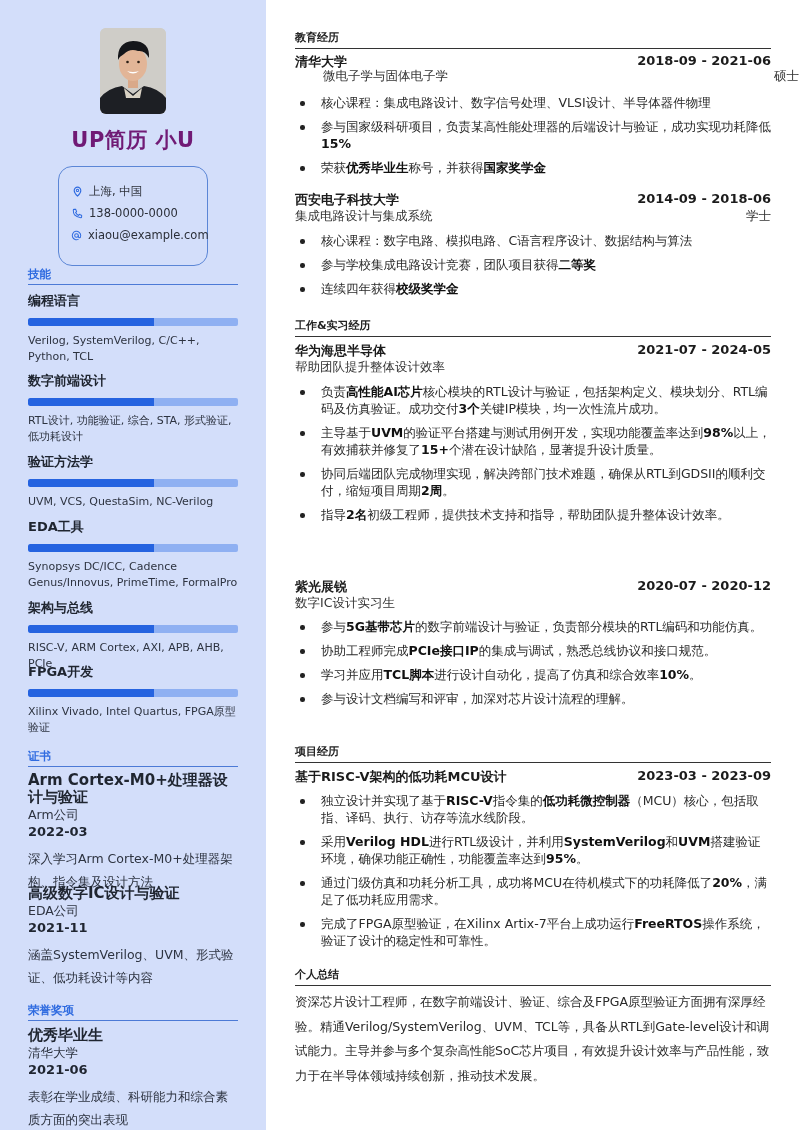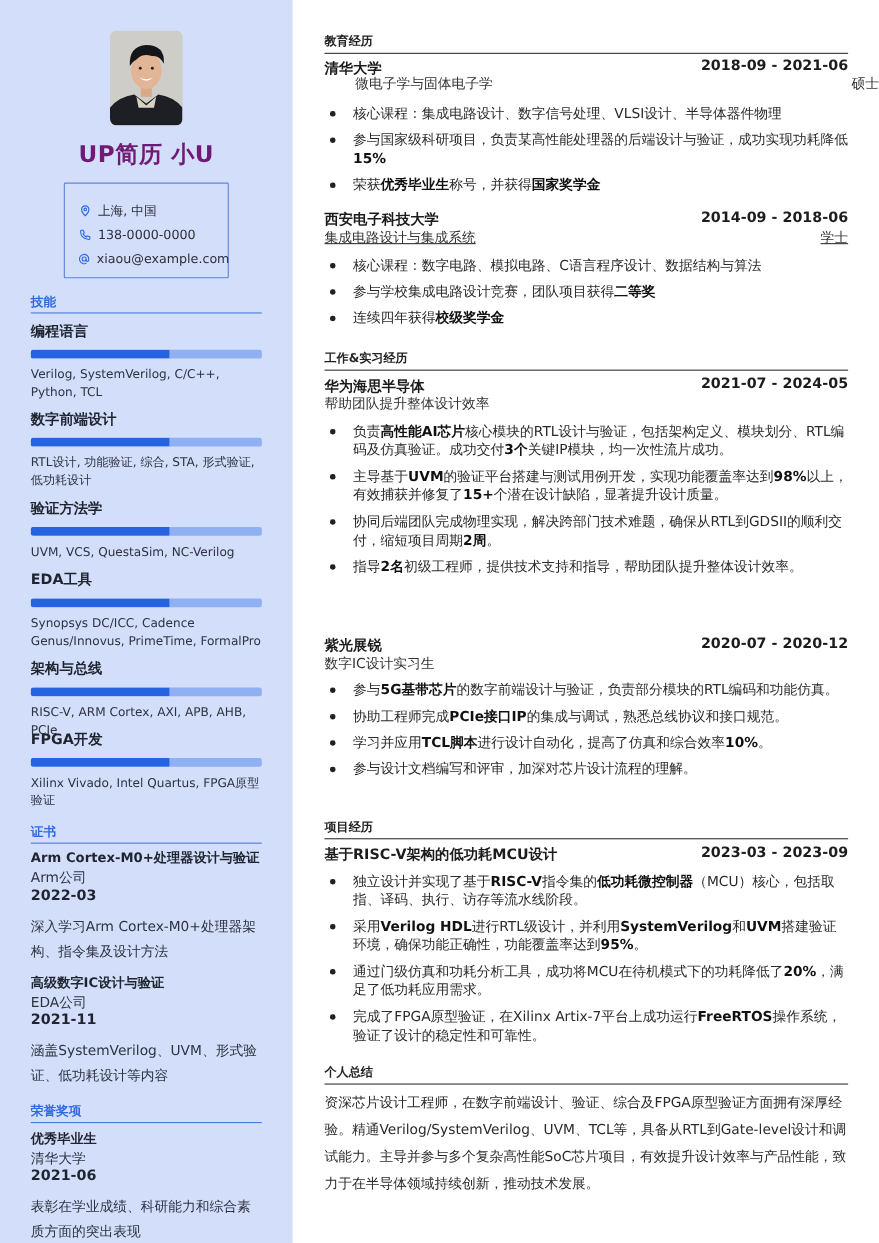--- a/index.html
+++ b/index.html
@@ -12,39 +12,39 @@
   }
   .photo {
     position: absolute; left: 100px; top: 28px; width: 66px; height: 86px;
     border-radius: 6px; overflow: hidden; background: #cfcfcb;
   }
   .name {
     position: absolute; left: 0; width: 266px; top: 126px; text-align: center;
     font-size: 21px; font-weight: bold; color: #701a75; letter-spacing: 0.5px;
   }
   .contact-box {
-    position: absolute; left: 58px; top: 166px; width: 150px; height: 87px;
-    border: 1.5px solid #5b86d6; border-radius: 1px; padding: 13px 0 0 12px;
+    position: absolute; left: 58px; top: 166px; width: 150px; height: 100px;
+    border: 1.5px solid #5b86d6; border-radius: 14px; padding: 13px 0 0 12px;
   }
   .contact-row { display: flex; align-items: center; height: 22px; font-size: 11.5px; color: #2b2f38; }
   .contact-row .ic { width: 12px; height: 12px; margin-right: 6px; display: inline-flex; align-items: center; justify-content: center; }
   .contact-row svg { width: 11px; height: 11px; }
 
   .sb-section-title {
     position: absolute; left: 28px; width: 210px; font-size: 11.5px; font-weight: bold;
     color: #2f6be0; border-bottom: 1.5px solid #4c7ad6; padding-bottom: 2px;
   }
   .skill { position: absolute; left: 28px; width: 210px; }
   .skill-name { font-size: 13px; font-weight: bold; color: #1f2530; height: 18px; }
   .skill-bar { margin-top: 8px; width: 210px; height: 8px; border-radius: 2px; background: #8fb0f2; position: relative; overflow: hidden; }
   .skill-bar .fill { position: absolute; left: 0; top: 0; height: 8px; background: #2563e0; border-radius: 2px 0 0 2px; }
   .skill-desc { margin-top: 7px; font-size: 11px; line-height: 16px; color: #2d3340; }
 
   .cert { position: absolute; left: 28px; width: 210px; }
-  .cert-title { font-size: 12px; font-weight: bold; color: #1f2530; line-height: 17px; }
+  .cert-title { font-size: 15px; font-weight: bold; color: #1f2530; line-height: 17px; }
   .cert-org { font-size: 12.5px; color: #2d3340; line-height: 17px; }
   .cert-date { font-size: 13px; font-weight: bold; color: #1f2530; line-height: 18px; }
   .cert-desc { margin-top: 6px; font-size: 12.5px; line-height: 23px; color: #2d3340; }
   .sec-title {
     position: absolute; left: 295px; width: 476px; font-size: 11px; font-weight: bold; color: #222;
     border-bottom: 1.5px solid #333; padding-bottom: 3px;
   }
   .entry-head { position: absolute; left: 295px; width: 476px; display: flex; justify-content: space-between; }
   .entry-title { font-size: 13px; font-weight: bold; color: #1c1c1c; }
   .entry-date { font-size: 13px; font-weight: bold; color: #1c1c1c; }
@@ -193,21 +193,21 @@
 <ul class="bullets" style="top:94px;">
   <li>核心课程：集成电路设计、数字信号处理、VLSI设计、半导体器件物理</li>
   <li>参与国家级科研项目，负责某高性能处理器的后端设计与验证，成功实现功耗降低<b>15%</b></li>
   <li>荣获<b>优秀毕业生</b>称号，并获得<b>国家奖学金</b></li>
 </ul>
 
 <div class="entry-head" style="top:191px;">
   <span class="entry-title">西安电子科技大学</span>
   <span class="entry-date">2014-09 - 2018-06</span>
 </div>
-<div class="entry-sub" style="top:208px;text-decoration:underline;">
+<div class="entry-sub" style="top:208px;">
   <span>集成电路设计与集成系统</span>
   <span>学士</span>
 </div>
 <ul class="bullets" style="top:232px;">
   <li>核心课程：数字电路、模拟电路、C语言程序设计、数据结构与算法</li>
   <li>参与学校集成电路设计竞赛，团队项目获得<b>二等奖</b></li>
   <li>连续四年获得<b>校级奖学金</b></li>
 </ul>
 
 <div class="sec-title" style="top:318px;">工作&amp;实习经历</div>

